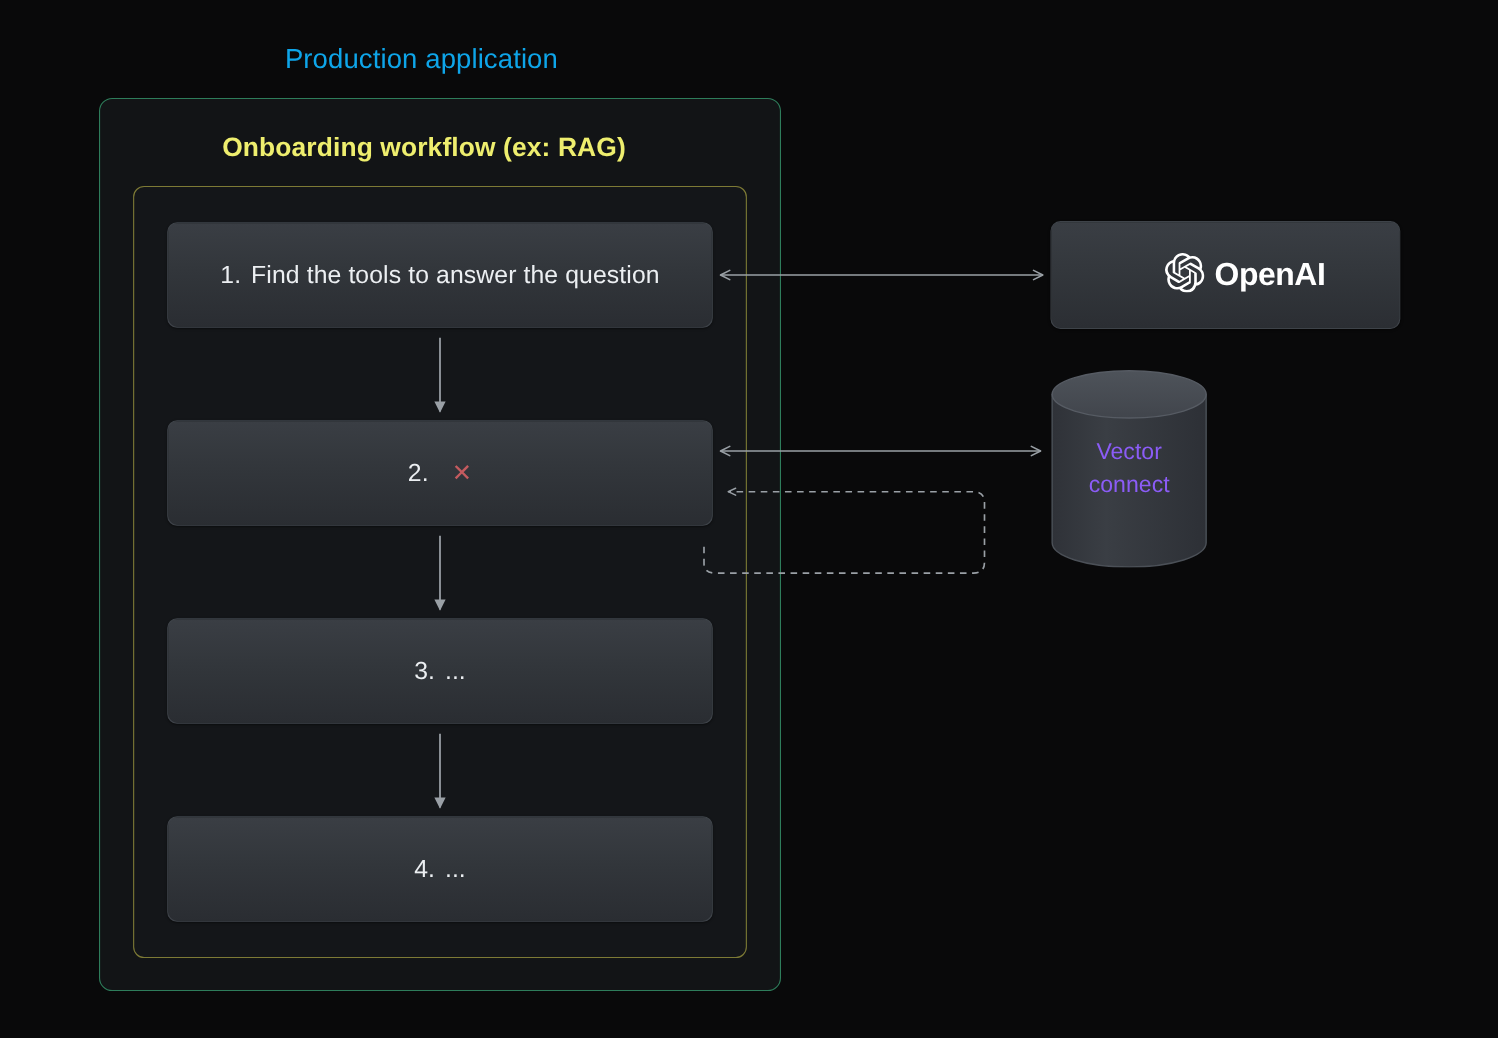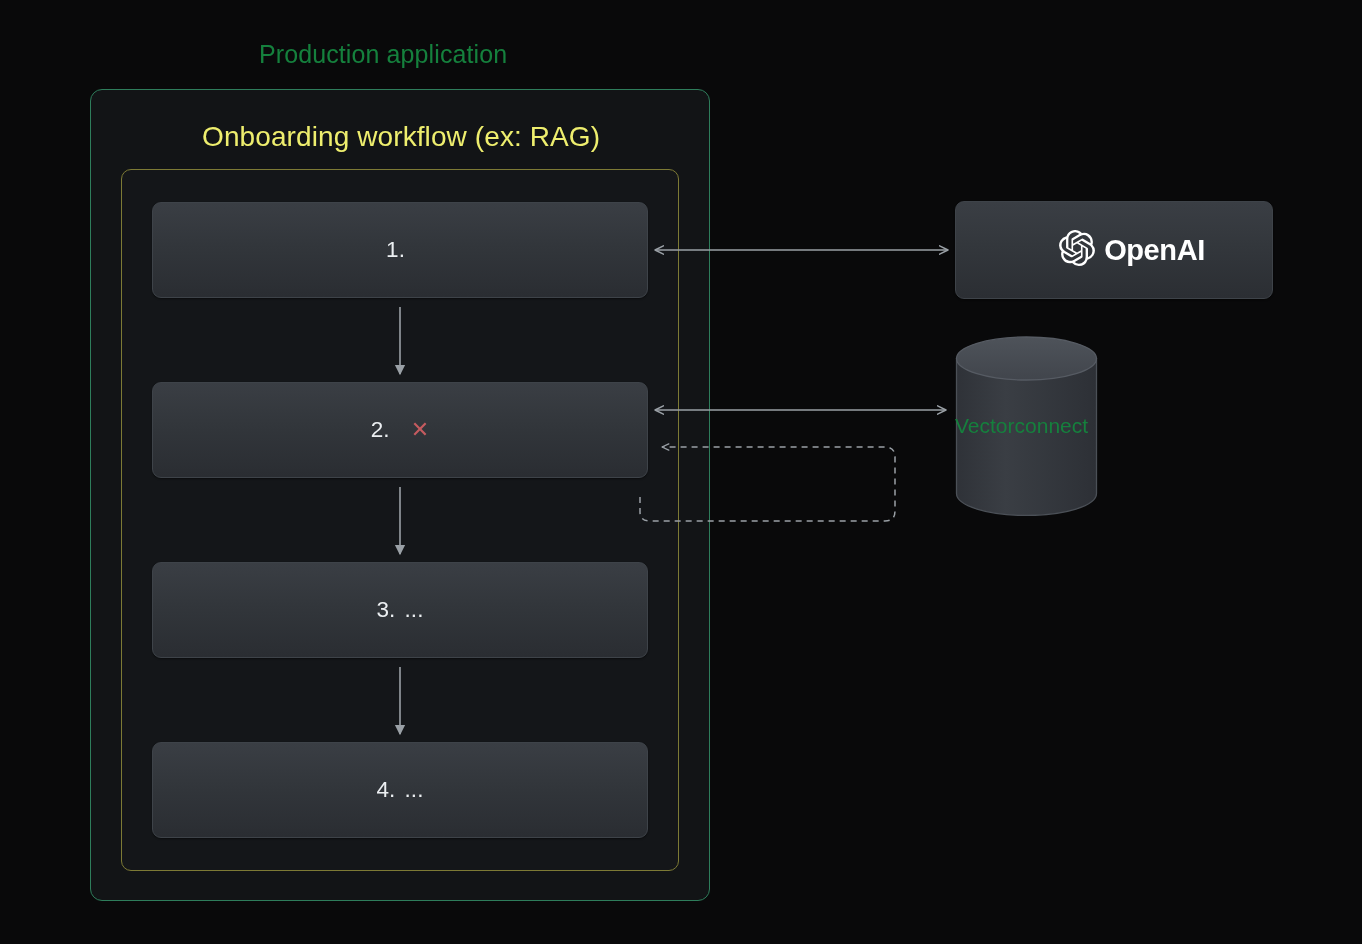--- a/index.html
+++ b/index.html
@@ -17,45 +17,46 @@
     font-family: "Liberation Sans", "DejaVu Sans", sans-serif;
     -webkit-font-smoothing: antialiased;
   }
 
   
   .prod-title {
     position: absolute;
     left: 259px;
     top: 40px;
     font-size: 25px;
-    color: #15803d;
+    color: #0ea5e9;
     letter-spacing: 0.1px;
     white-space: nowrap;
   }
   .prod-frame {
     position: absolute;
     left: 90px;
     top: 89px;
     width: 620px;
     height: 812px;
     border: 1.5px solid #2e7d5b;
     border-radius: 12px;
     background: #121416;
     box-sizing: border-box;
   }
 
   
   .flow-title {
     position: absolute;
     left: 202px;
     top: 121px;
-    font-size: 28px;
+    font-size: 24px;
     color: #eeee6e;
     letter-spacing: 0.1px;
     white-space: nowrap;
+    font-weight: bold;
   }
   .flow-frame {
     position: absolute;
     left: 121px;
     top: 169px;
     width: 558px;
     height: 702px;
     border: 1.5px solid #7d7a35;
     border-radius: 10px;
     background: #141619;
@@ -125,23 +126,24 @@
     width: 143px;
     height: 180px;
   }
   .cyl-label {
     position: absolute;
     left: 0;
     top: 0;
     width: 143px;
     height: 180px;
     display: flex;
-    flex-direction: row;
+    flex-direction: column;
     align-items: center;
-    color: #15803d;
+    justify-content: center;
+    color: #8b5cf6;
     font-size: 21px;
     line-height: 1.45;
     text-align: center;
     pointer-events: none;
   }
 
   
   #wires {
     position: absolute;
     left: 0;
@@ -159,20 +161,21 @@
   <div class="prod-title">Production application</div>
 
   <div class="prod-frame"></div>
 
   <div class="flow-title">Onboarding workflow (ex: RAG)</div>
 
   <div class="flow-frame"></div>
 
   <div class="step step-1">
     <span class="num">1.</span>
+    <span>Find the tools to answer the question</span>
   </div>
 
   <div class="step step-2">
     <span class="num">2.</span>
     <span class="xmark">✕</span>
   </div>
 
   <div class="step step-3">
     <span class="num">3.</span>
     <span>...</span>

